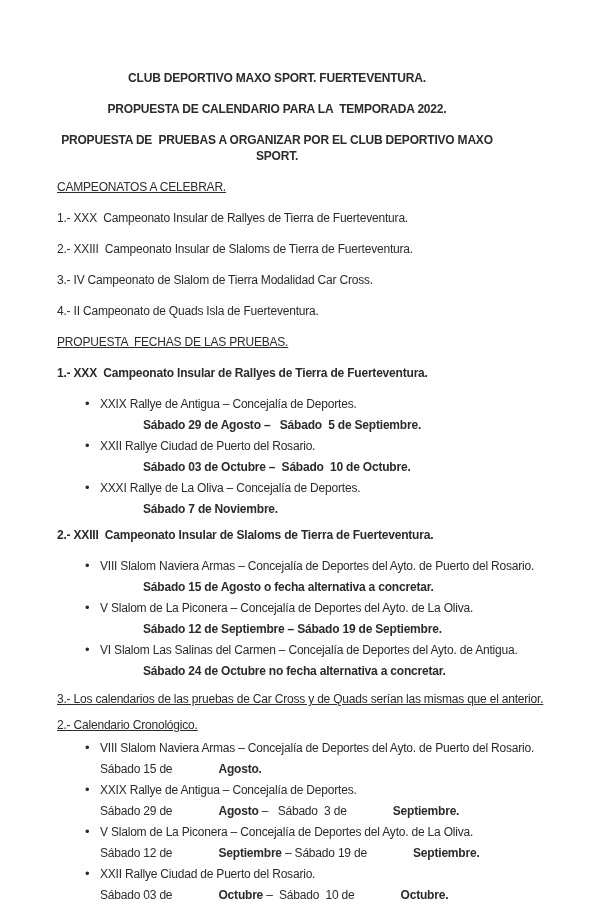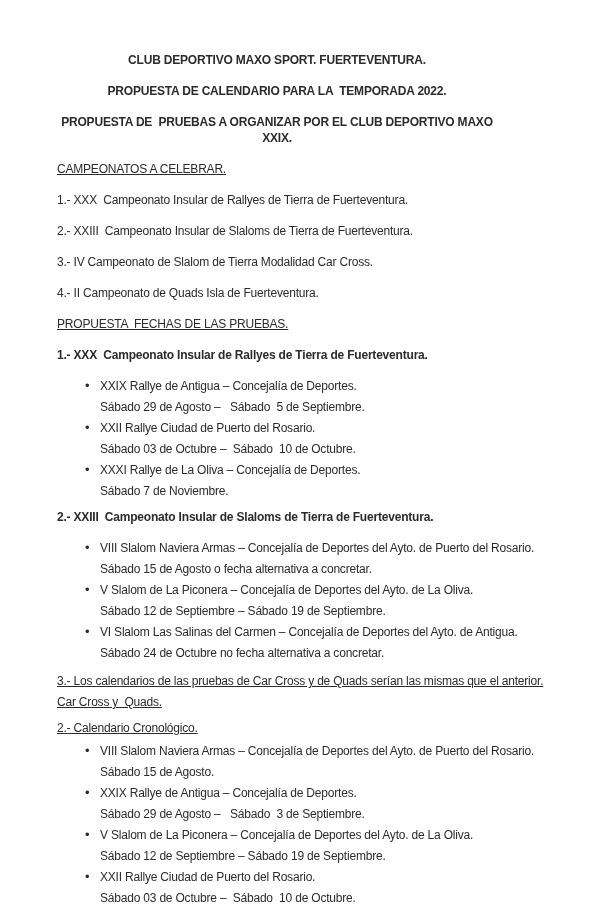--- a/index.html
+++ b/index.html
@@ -14,25 +14,25 @@
     font-family: "Liberation Sans", sans-serif;
     font-size: 12px;
     color: #2b2b2b;
     letter-spacing: -0.2px;
     -webkit-font-smoothing: antialiased;
   }
   .page {
     box-sizing: border-box;
     width: 607px;
     height: 924px;
-    padding: 52px 20px 0 57px;
+    padding: 70px 20px 0 57px;
     background: #ffffff;
   }
   .t { white-space: pre-wrap; }
-  .b { font-weight: 400; }
+  .b { font-weight: 700; margin-left: 43px; }
 
   .header { width: 440px; text-align: center; }
   .header p {
     margin: 0 0 15px 0;
     line-height: 16px;
     font-weight: 700;
   }
 
   .section-heading {
     margin: 0 0 15px 0;
@@ -82,21 +82,21 @@
   .heading-chrono { margin-bottom: 5px; }
 </style>
 </head>
 <body>
 
 <div class="page">
 
   <div class="header">
     <p class="t">CLUB DEPORTIVO MAXO SPORT. FUERTEVENTURA.</p>
     <p class="t">PROPUESTA DE CALENDARIO PARA LA  TEMPORADA 2022.</p>
-    <p class="t">PROPUESTA DE  PRUEBAS A ORGANIZAR POR EL CLUB DEPORTIVO MAXO XXIX.</p>
+    <p class="t">PROPUESTA DE  PRUEBAS A ORGANIZAR POR EL CLUB DEPORTIVO MAXO SPORT.</p>
   </div>
 
   <p class="section-heading t">CAMPEONATOS A CELEBRAR.</p>
 
   <div>
       <p class="num-item t">1.- XXX  Campeonato Insular de Rallyes de Tierra de Fuerteventura.</p>
       <p class="num-item t">2.- XXIII  Campeonato Insular de Slaloms de Tierra de Fuerteventura.</p>
       <p class="num-item t">3.- IV Campeonato de Slalom de Tierra Modalidad Car Cross.</p>
       <p class="num-item t">4.- II Campeonato de Quads Isla de Fuerteventura.</p>
     </div>
@@ -131,21 +131,20 @@
         </li>
         <li class="event">
           <div class="event-name t">VI Slalom Las Salinas del Carmen – Concejalía de Deportes del Ayto. de Antigua.</div>
           <div class="event-date"><span class="b t">Sábado 24 de Octubre no fecha alternativa a concretar.</span></div>
         </li>
       </ul>
     </div>
 
   <div class="note">
       <div class="note-line t">3.- Los calendarios de las pruebas de Car Cross y de Quads serían las mismas que el anterior.</div>
-      <div class="note-line t">Car Cross y  Quads.</div>
     </div>
 
   <p class="section-heading heading-chrono t">2.- Calendario Cronológico.</p>
 
   <ul class="events">
       <li class="event">
         <div class="event-name t">VIII Slalom Naviera Armas – Concejalía de Deportes del Ayto. de Puerto del Rosario.</div>
         <div class="event-date mixed"><span class="t">Sábado 15 de </span><span class="b t">Agosto.</span></div>
       </li>
       <li class="event">

